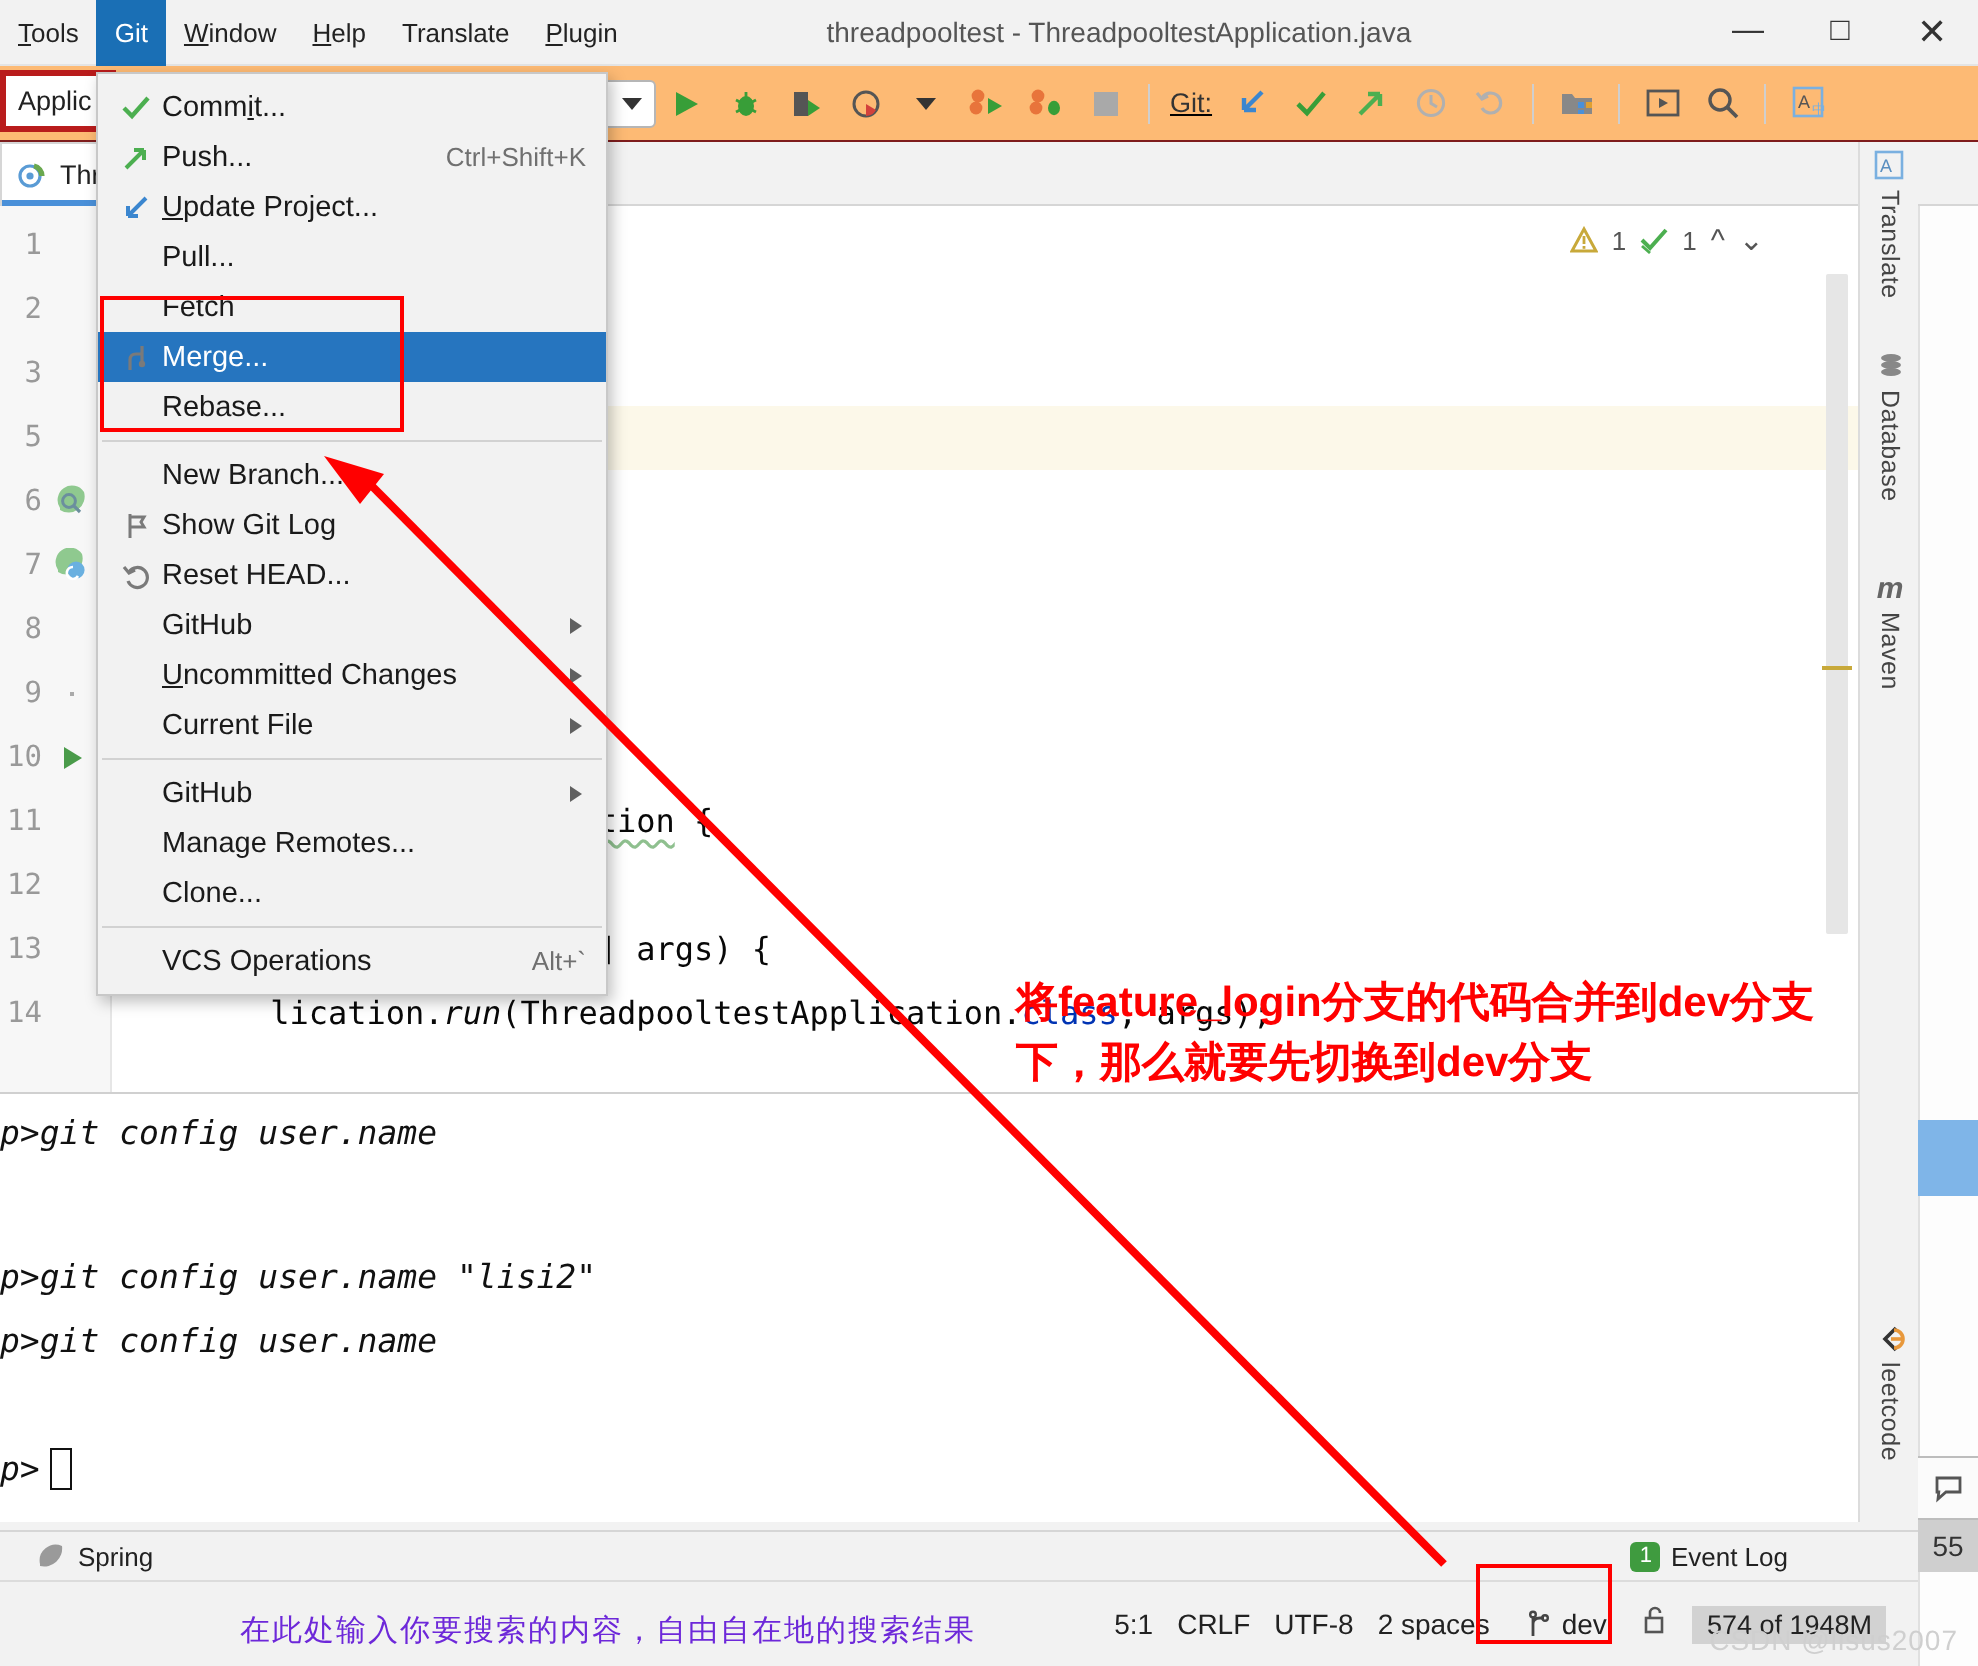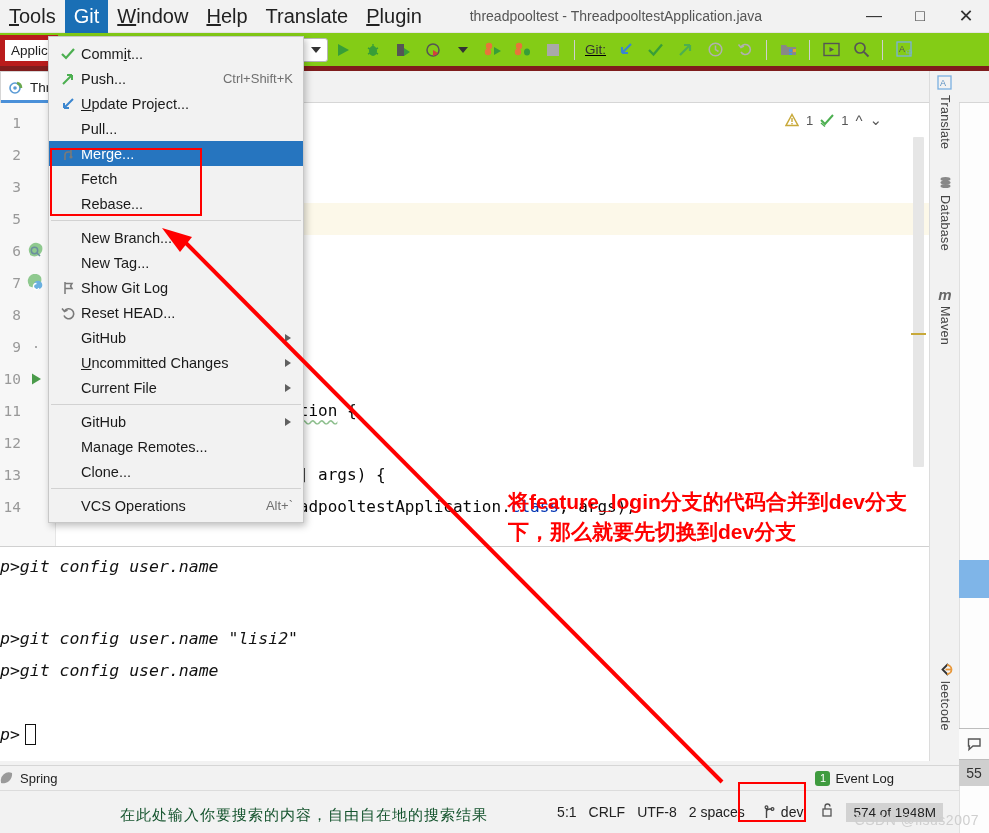--- a/index.html
+++ b/index.html
@@ -13,40 +13,40 @@
 
   
   .titlebar {
     position: absolute; left: 0; top: 0; width: 989px; height: 33px;
     background: #f2f2f2; display: flex; align-items: center;
     border-bottom: 1px solid #e4e4e4;
   }
   .menubar { display: flex; align-items: center; height: 33px; }
   .menu-item {
     padding: 0 9px; height: 33px; line-height: 33px;
-    font-size: 20px; color: #222; white-space: nowrap;
+    font-size: 13px; color: #222; white-space: nowrap;
   }
   .menu-item.active { background: #1a6fb5; color: #fff; }
   .menu-item u { text-decoration: underline; }
   .win-title {
     flex: 1; text-align: center; font-size: 14px; color: #555;
     padding-left: 10px; padding-right: 60px;
   }
   .win-btns { display: flex; align-items: center; height: 33px; }
   .win-btn {
     width: 46px; height: 33px; display: flex; align-items: center;
     justify-content: center; font-size: 16px; color: #333;
   }
   .win-btn.close { font-size: 18px; }
 
   
   .toolbar {
     position: absolute; left: 0; top: 33px; width: 989px; height: 38px;
-    background: #84cc16; display: flex; align-items: center;
-    border-bottom: 5px solid #7f1d1d;
+    background: #fdba74; display: flex; align-items: center;
+    border-bottom: 1px solid #7f1d1d;
     text-decoration: underline;
   }
   .runcfg {
     margin-left: 262px; width: 66px; height: 24px; background: #fff;
     border: 1px solid #b6b6b6; border-radius: 3px; display: flex;
     align-items: center; justify-content: space-between; padding: 0 6px;
     font-size: 13px; color: #222;
   }
   .caret-dn {
     width: 0; height: 0; border-left: 5px solid transparent;
@@ -69,21 +69,21 @@
     background: #fff; border: 1px solid #d6d6d6; border-bottom: none;
     display: flex; align-items: center; gap: 6px; padding: 0 8px;
     font-size: 13.5px; color: #222;
   }
   .edtab::after {
     content: ""; position: absolute; left: 0; right: 0; bottom: -1px;
     height: 3px; background: #4a90d9;
   }
   .tab-applic {
     position: absolute; left: 0; top: -36px; width: 58px; height: 31px;
-    background: #fff; border: 5px solid #b91c1c;
+    background: #fff; border: 3px solid #b91c1c;
     display: flex; align-items: center; padding: 0 6px;
     font-size: 13.5px; color: #222;
   }
 
   
   .editor {
     position: absolute; left: 0; top: 103px; width: 930px; height: 443px;
     background: #fff; overflow: hidden;
   }
   .gutter {
@@ -205,21 +205,21 @@
     display: flex; align-items: center; justify-content: center;
   }
 
   
   .statusbar-top {
     position: absolute; left: 0; top: 765px; width: 959px; height: 25px;
     background: #f2f2f2; display: flex; align-items: center;
     border-top: 1px solid #d6d6d6;
   }
   .spring-item {
-    display: flex; align-items: center; gap: 6px; padding-left: 0;
+    display: flex; align-items: center; gap: 6px; padding-left: 19px;
     font-size: 13px; color: #222;
   }
   .evlog {
     position: absolute; right: 65px; display: flex; align-items: center;
     gap: 5px; font-size: 13px; color: #222;
   }
   .evbadge {
     width: 15px; height: 15px; border-radius: 3px; background: #3f9b3f;
     color: #fff; font-size: 11px; display: flex; align-items: center;
     justify-content: center;
@@ -233,21 +233,21 @@
   .sb-branch { display: flex; align-items: center; gap: 5px; padding: 0 6px; }
   .sb-mem {
     background: #d2d2d2; padding: 2px 7px; font-size: 13.5px; color: #222;
   }
   .watermark {
     position: absolute; right: 10px; top: 812px; font-size: 14px;
     color: #cfcfcf; letter-spacing: .5px;
   }
   .ghost-cn {
     position: absolute; left: 120px; top: 806px; font-size: 15px;
-    color: #14532d; letter-spacing: 1px;
+    color: #6d28d9; letter-spacing: 1px;
   }
 
   
   .annot-text {
     position: absolute; left: 508px; top: 487px; width: 420px;
     color: #ff0000; font-weight: bold; font-size: 21px; line-height: 30px;
     z-index: 60;
   }
   .redbox {
     position: absolute; border: 2.5px solid #ff0000; z-index: 55;
@@ -522,52 +522,48 @@
           </svg>
       </span>
       <span class="gm-label"><u>U</u>pdate Project...</span>
     </div>
 
     <div class="gm-row">
       <span class="gm-ico"></span>
       <span class="gm-label">Pull...</span>
     </div>
 
+    <div class="gm-row">
+      <span class="gm-ico"></span>
+      <span class="gm-label">Fetch</span>
+    </div>
+
     <div class="gm-row sel">
       <span class="gm-ico">
         <svg width="14" height="14" viewBox="0 0 14 14">
           <path d="M4 13 L4 8 Q4 5 7 5 L10 5 M10 1 L10 9" stroke="#7a7a7a" stroke-width="1.6" fill="none"></path>
           <circle cx="10" cy="10" r="1.6" fill="#7a7a7a"></circle>
         </svg>
       </span>
       <span class="gm-label">Merge...</span>
     </div>
 
     <div class="gm-row">
       <span class="gm-ico"></span>
-      <span class="gm-label">Fetch</span>
-    </div>
-
-    <div class="gm-row">
-      <span class="gm-ico"></span>
       <span class="gm-label">Rebase...</span>
     </div>
 
     <div class="gm-sep"></div>
 
 
     <div class="gm-row">
       <span class="gm-ico"></span>
       <span class="gm-label">New Branch...</span>
     </div>
 
-    <div class="gm-row">
-      <span class="gm-ico"></span>
-      <span class="gm-label">New Tag...</span>
-    </div>
 
     <div class="gm-row">
       <span class="gm-ico">
         <svg width="14" height="14" viewBox="0 0 14 14">
           <path d="M4 13 L4 1 M4 2.5 L11 2.5 L9.5 5 L11 7.5 L4 7.5" stroke="#7a7a7a" stroke-width="1.5" fill="none"></path>
         </svg>
       </span>
       <span class="gm-label">Show Git Log</span>
     </div>
 

